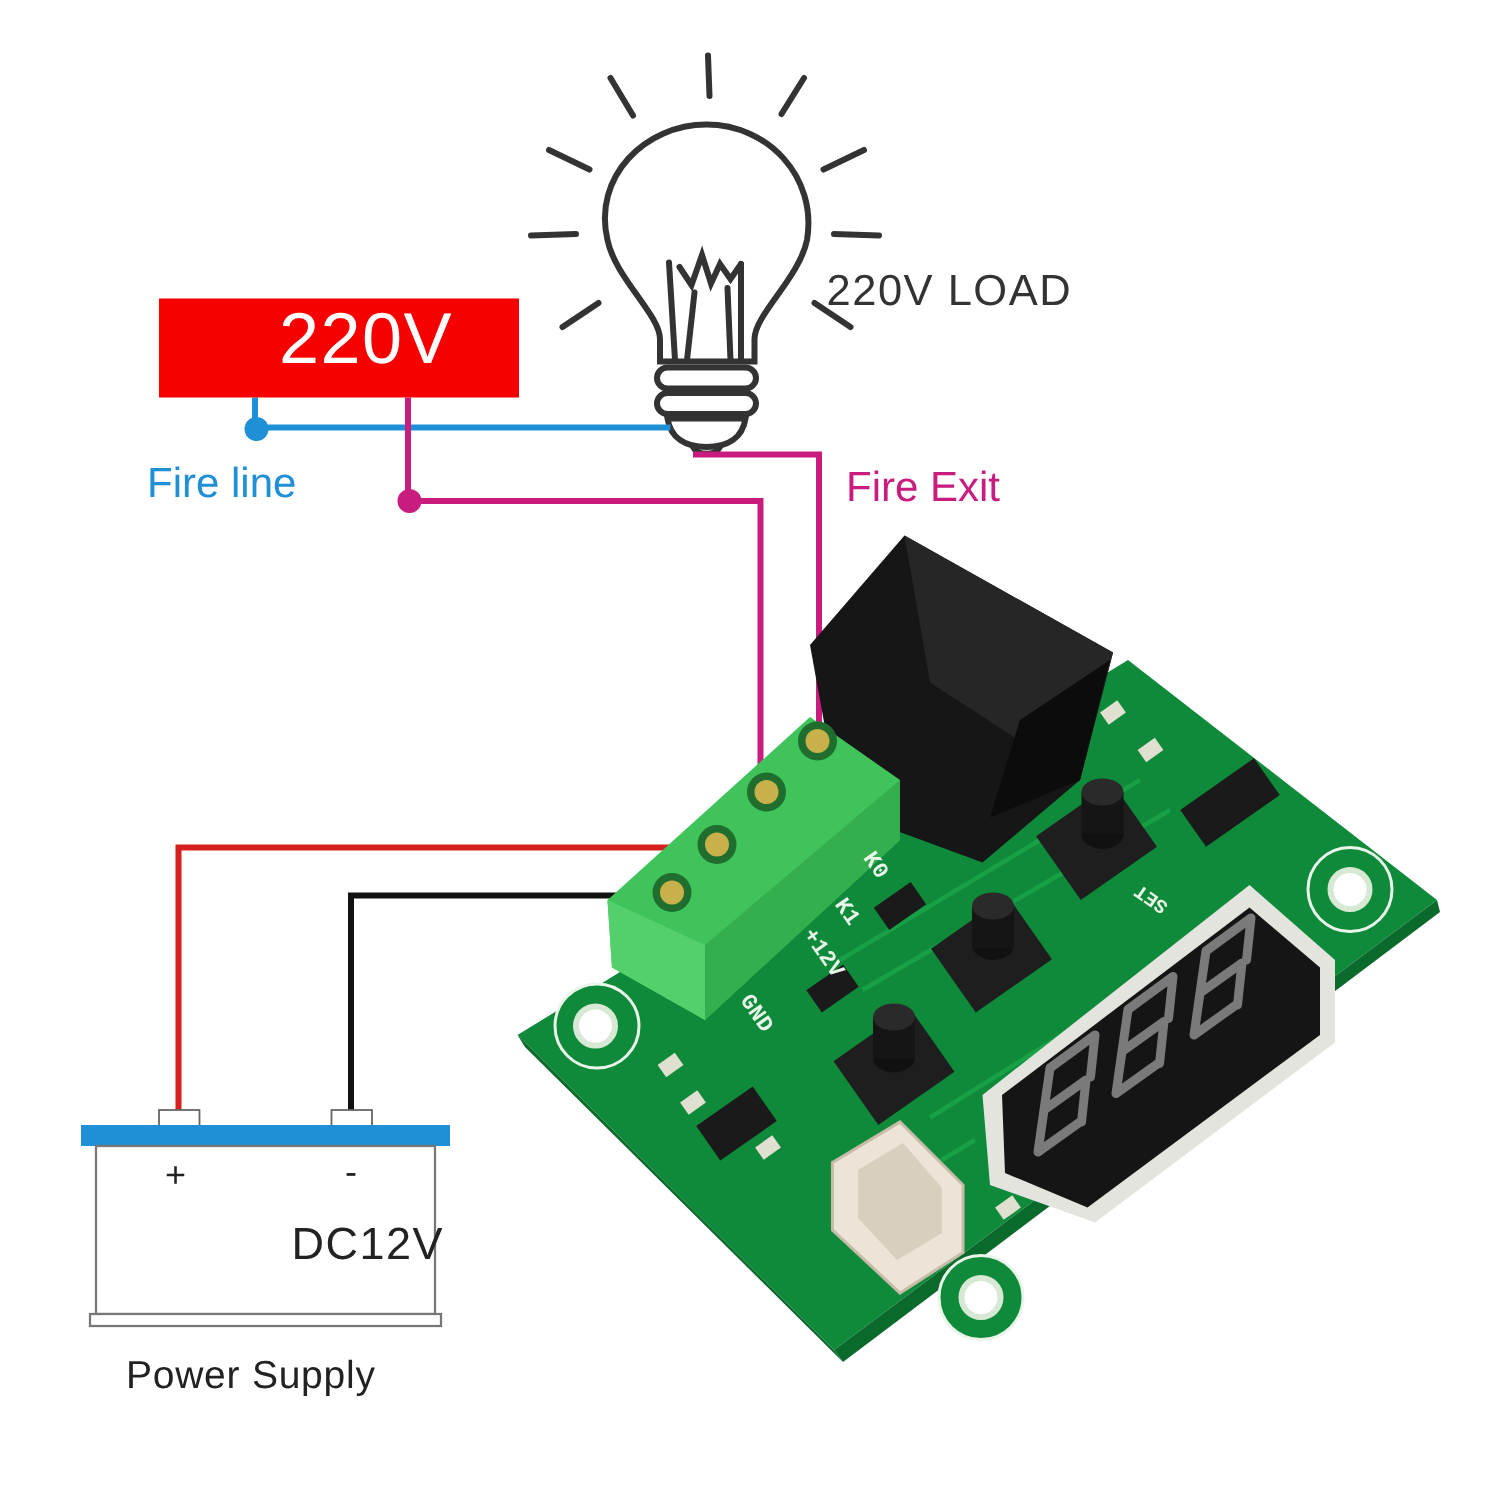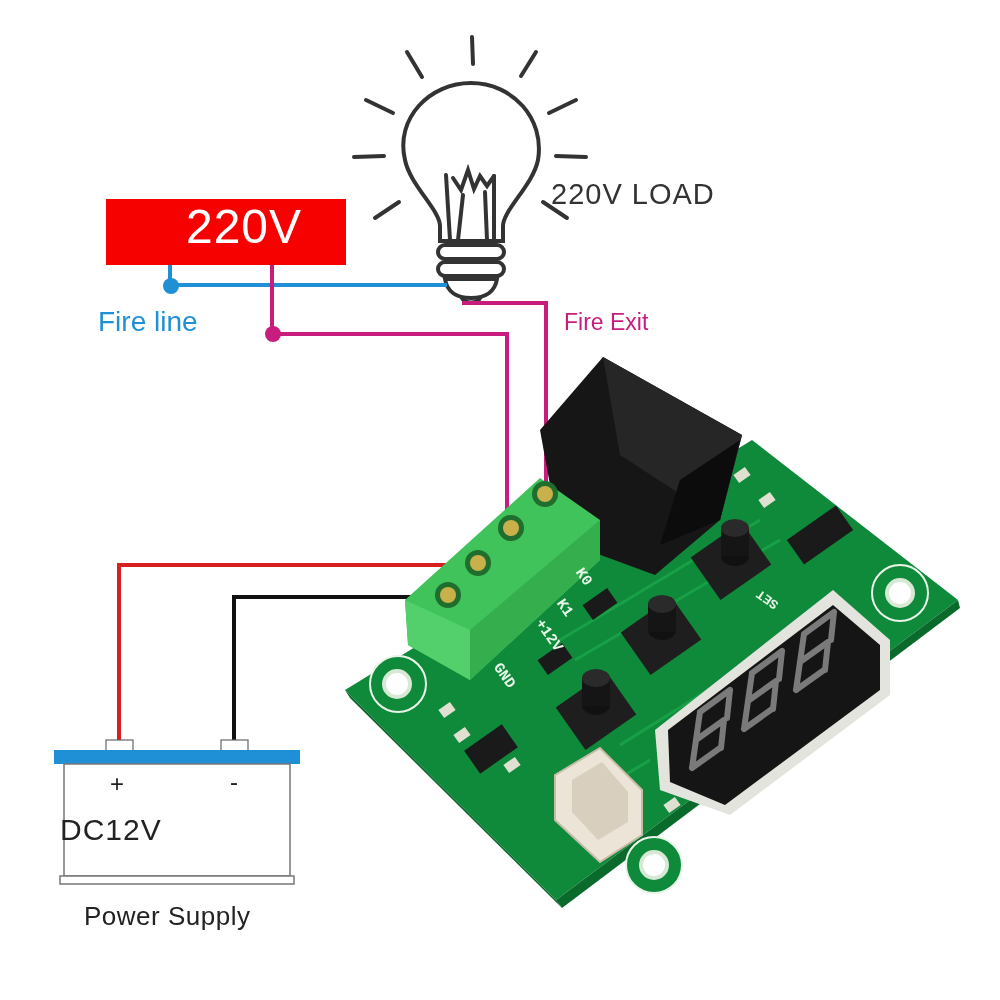--- a/index.html
+++ b/index.html
@@ -7,24 +7,24 @@
          font-family: "Liberation Sans", sans-serif; }
   #stage { position: absolute; left: 0; top: 0; width: 1000px; height: 1000px; }
   .lbl { position: absolute; white-space: nowrap; line-height: 1; }
   .v220-box { position: absolute; left: 106px; top: 199px; width: 240px; height: 66px;
               background: #f70000; }
   .v220-text { position: absolute; left: 106px; top: 203px; width: 276px; text-align: center;
                color: #ffffff; font-size: 48px; letter-spacing: 1px; }
   .load-text { left: 551px; top: 180px; color: #333333; font-size: 29px; letter-spacing: 1px; }
   .zero-text { left: 98px; top: 308px; color: #1f8fd6; font-size: 28px; }
   .entr-text { left: 262px; top: 355px; color: #c81d7e; font-size: 28px; }
-  .exit-text { left: 564px; top: 311px; color: #c81d7e; font-size: 23px; }
+  .exit-text { left: 564px; top: 311px; color: #c81d7e; font-size: 28px; }
   .plus-text { left: 110px; top: 772px; color: #222; font-size: 24px; }
   .minus-text { left: 230px; top: 770px; color: #222; font-size: 24px; }
-  .dc-text { left: 60px; top: 815px; width: 236px; text-align: left; color: #222; font-size: 30px; letter-spacing: 1px; }
+  .dc-text { left: 60px; top: 815px; width: 236px; text-align: right; color: #222; font-size: 30px; letter-spacing: 1px; }
   .ps-text { left: 84px; top: 903px; color: #222; font-size: 26px; letter-spacing: 0.5px; }
   .silk { position: absolute; color: #e8f5e8; font-family: "Liberation Mono", monospace; font-size: 15px;
           font-weight: bold; transform-origin: left top; }
 </style>
 </head>
 <body>
 
 <div id="stage">
   <svg width="1000" height="1000" viewBox="0 0 1000 1000" xmlns="http://www.w3.org/2000/svg" style="position:absolute;left:0;top:0">
 

